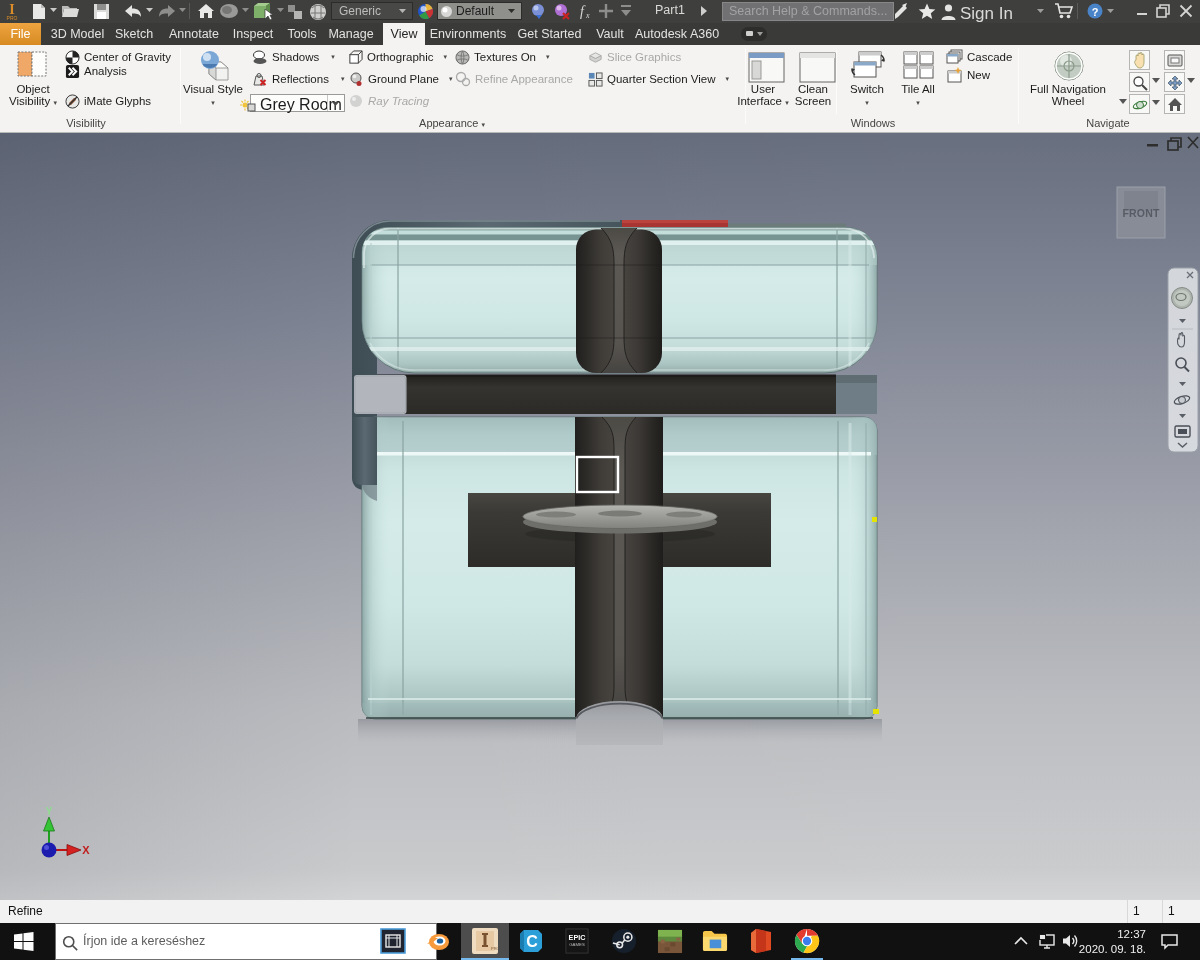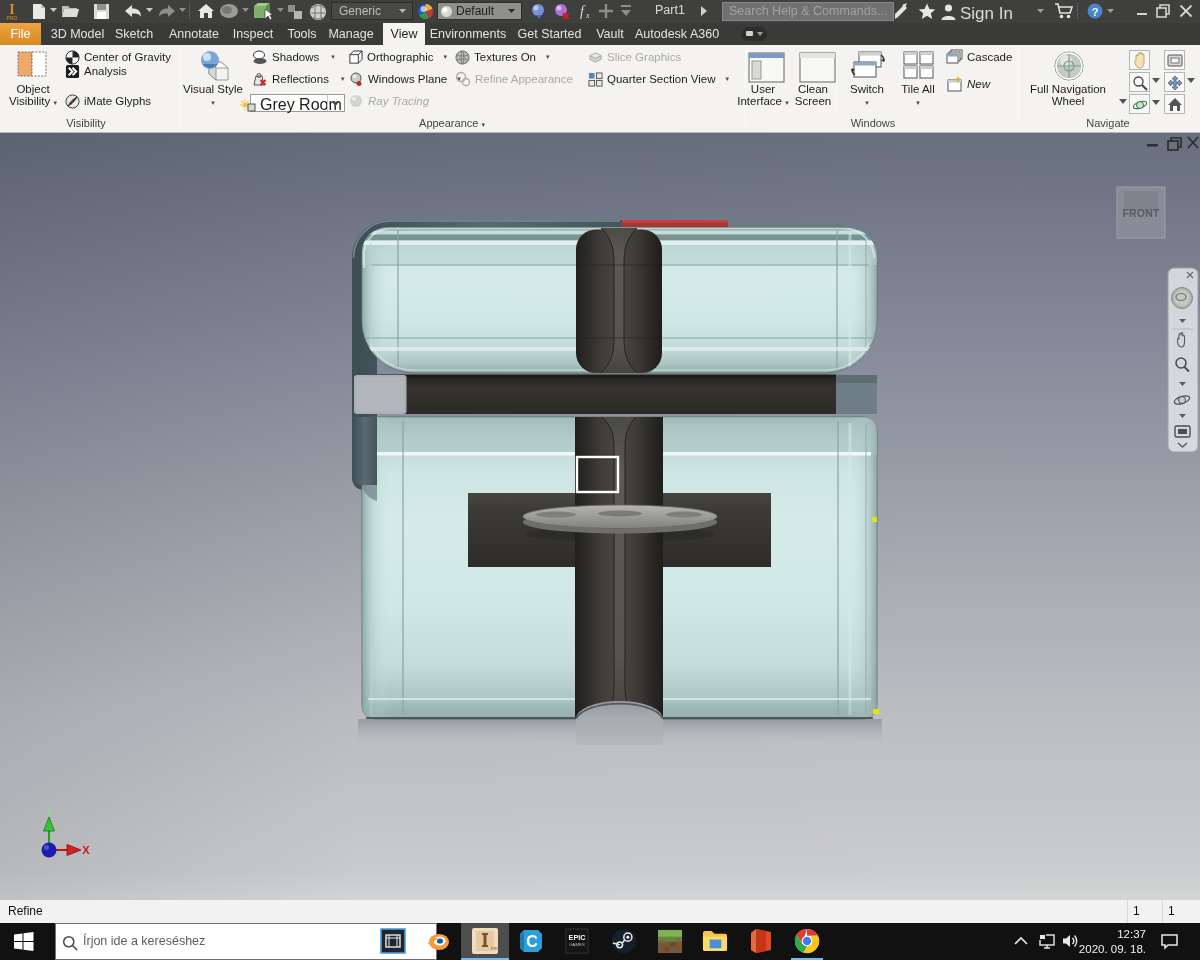--- a/index.html
+++ b/index.html
@@ -310,21 +310,21 @@
       </svg>
     <span>Orthographic</span>
       <span class="dd" style="margin-left:6px;">▾</span>
   </div>
   <div class="rrow" style="left:348px;top:24px;">
     <svg width="16" height="16" viewBox="0 0 16 16">
         <circle cx="8" cy="7" r="5" fill="#cacac8" stroke="#555"></circle>
         <circle cx="6.5" cy="5.5" r="1.8" fill="#efefee"></circle>
         <circle cx="11" cy="12.5" r="2.5" fill="#b03030"></circle>
       </svg>
-    <span>Windows Plane</span>
+    <span>Ground Plane</span>
       <span class="dd" style="margin-left:6px;">▾</span>
   </div>
   <div class="rrow dis" style="left:348px;top:46px;font-style:italic;">
     <svg width="16" height="16" viewBox="0 0 16 16">
         <circle cx="8" cy="8" r="6" fill="#d2d2d0"></circle>
         <circle cx="6" cy="6" r="2" fill="#eee"></circle>
       </svg>
     <span>Ray Tracing</span>
   </div>
 
@@ -408,21 +408,21 @@
   </div>
   <div class="rrow" style="left:946px;top:2px;">
     <svg width="17" height="16" viewBox="0 0 17 16">
         <rect x="5" y="1" width="11" height="9" fill="#fff" stroke="#555"></rect>
         <rect x="3" y="3" width="11" height="9" fill="#fff" stroke="#555"></rect>
         <rect x="1" y="5" width="11" height="9" fill="#fff" stroke="#555"></rect>
         <rect x="1" y="5" width="11" height="2.5" fill="#8aa8c8"></rect>
       </svg>
     <span>Cascade</span>
   </div>
-  <div class="rrow" style="left:946px;top:29px;font-style:italic;">
+  <div class="rrow" style="left:946px;top:20px;">
     <svg width="17" height="16" viewBox="0 0 17 16">
         <rect x="2" y="4" width="13" height="11" fill="#fff" stroke="#555"></rect>
         <rect x="2" y="4" width="13" height="2.5" fill="#ccc"></rect>
         <path d="M12 0 L13 2.5 L15.5 3 L13 4.5 L12 7 L11 4.5 L8.5 3 L11 2.5 Z" fill="#e8a33a"></path>
       </svg>
     <span>New</span>
   </div>
   <div class="glabel" style="left:823px;width:100px;">Windows</div>
   <span class="gsep" style="left:1018px;"></span>
 

